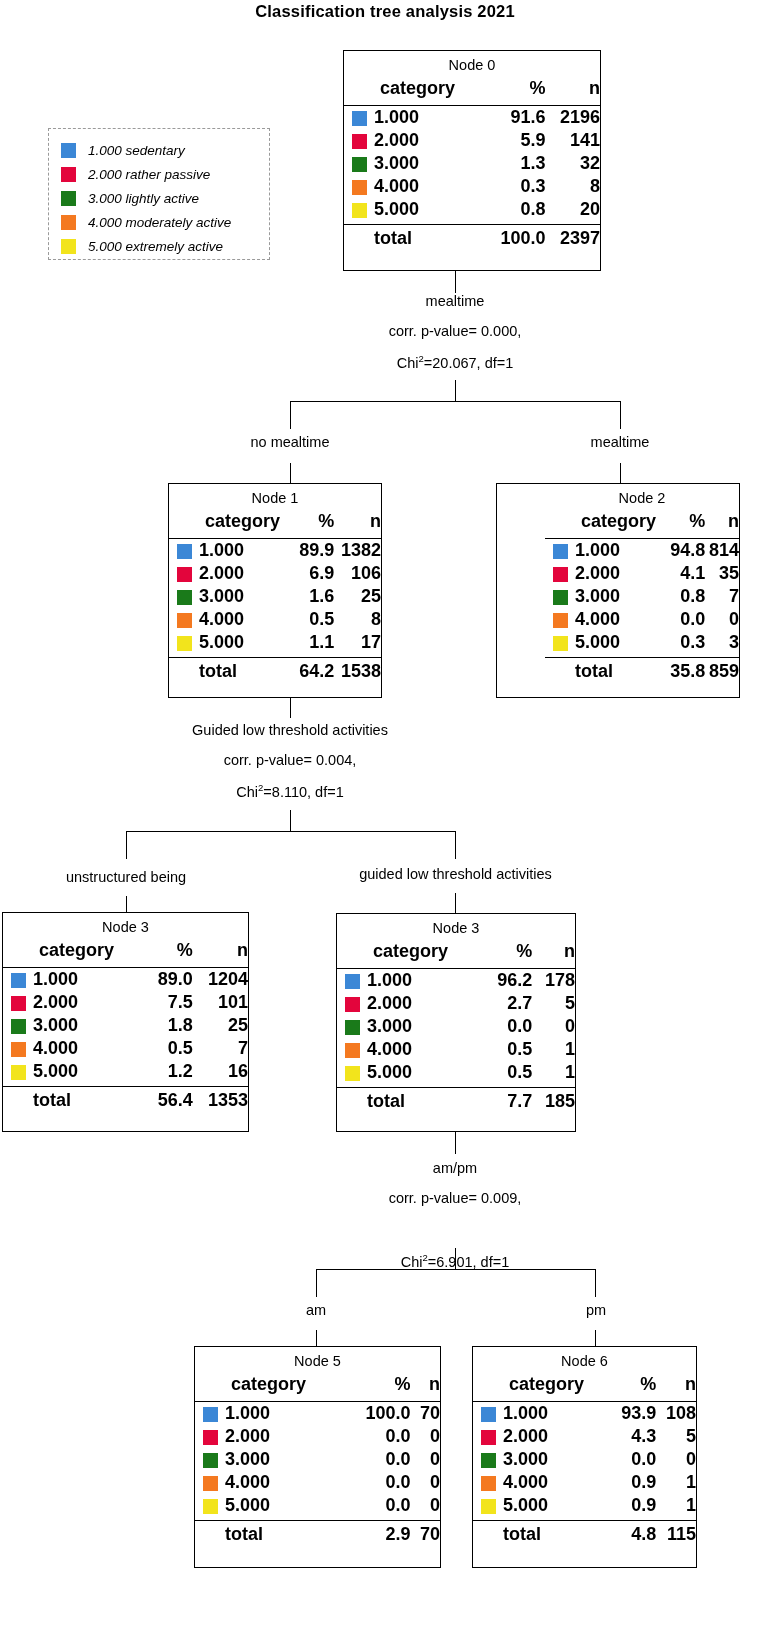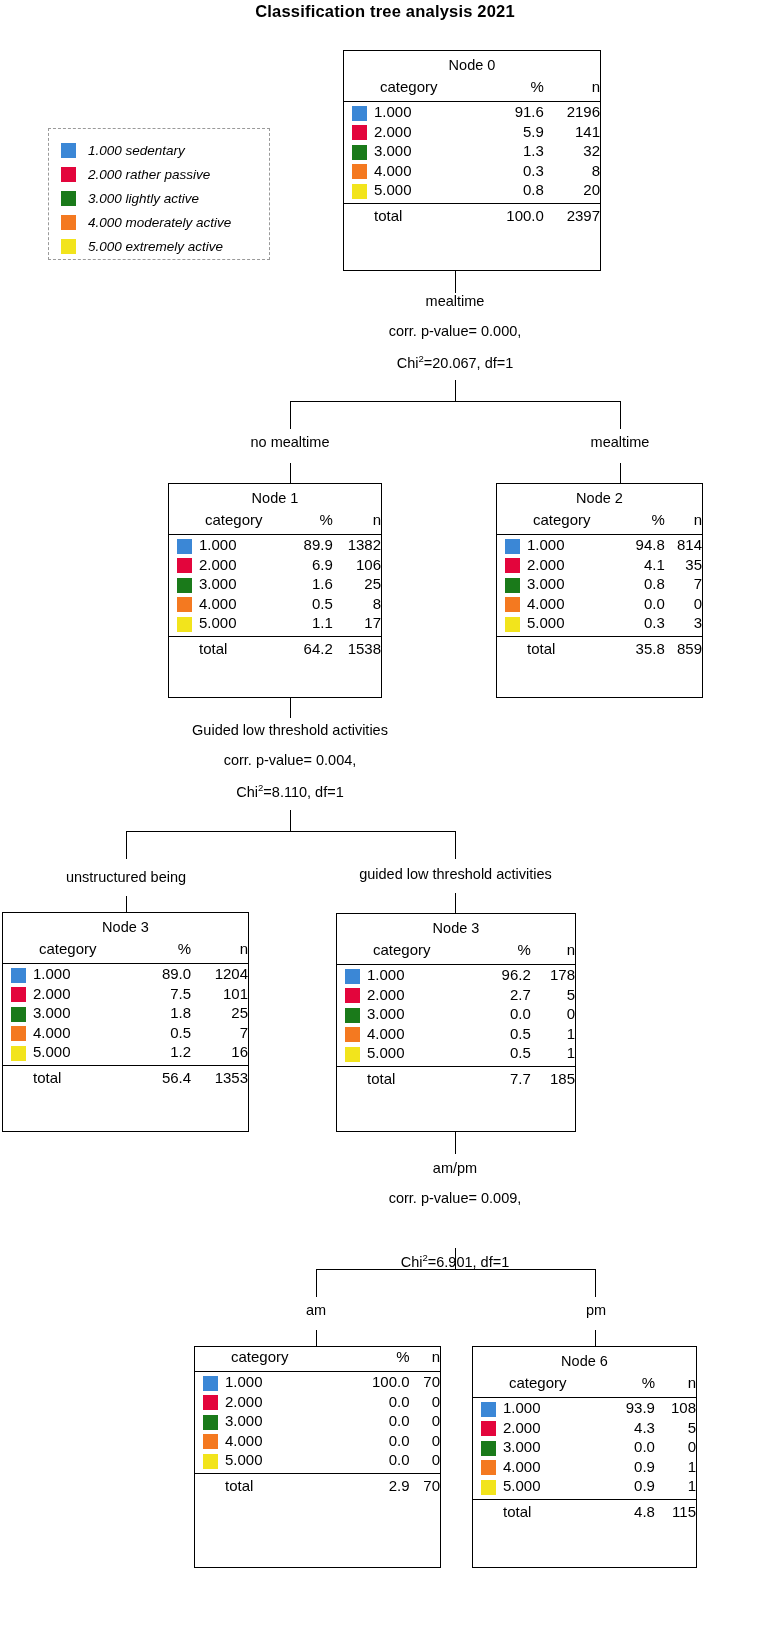--- a/index.html
+++ b/index.html
@@ -60,21 +60,22 @@
     box-sizing: border-box;
   }
   .node-title {
     text-align: center;
     font-size: 14.5px;
     padding: 6px 0 4px 0;
   }
   .node table {
     border-collapse: collapse;
     width: 100%;
-    font-size: 15px;
+    font-size: 18px;
+    font-weight: bold;
   }
   .node td {
     padding: 1px 0;
     vertical-align: middle;
   }
   .hdr td {
     padding-bottom: 3px;
   }
   .c-swatch {
     width: 30px;
@@ -295,21 +296,21 @@
     <tr class="total-row">
       <td class="c-swatch"></td>
       <td class="total-label">total</td>
       <td class="c-pct">64.2</td>
       <td class="c-n">1538</td>
     </tr>
   </tbody>
     </table>
 </div>
 
-<div class="node" style="left:496px; top:483px; width:207px; height:215px;">
+<div class="node" style="left:496px; top:483px; width:244px; height:215px;padding-left:48px;">
   <div class="node-title">Node 2</div>
   <table>
     <tbody>
         <tr class="hdr">
       <td class="c-swatch"></td>
       <td class="c-cat">category</td>
       <td class="c-pct">%</td>
       <td class="c-n">n</td>
     </tr>
     <tr class="sep-row">
@@ -502,20 +503,21 @@
 <div class="vline" style="left:455px; top:1248px; height:22px;"></div>
 <div class="hline" style="left:316px; top:1269px; width:280px;"></div>
 <div class="vline" style="left:316px; top:1269px; height:28px;"></div>
 <div class="vline" style="left:595px; top:1269px; height:28px;"></div>
 <div class="branch-label" style="left:276px; top:1302px; width:80px;">am</div>
 <div class="branch-label" style="left:556px; top:1302px; width:80px;">pm</div>
 <div class="vline" style="left:316px; top:1330px; height:16px;"></div>
 <div class="vline" style="left:595px; top:1330px; height:16px;"></div>
 
 <div class="node" style="left:194px; top:1346px; width:247px; height:222px;">
+  <div class="node-title">Node 5</div>
   <table>
     <tbody>
         <tr class="hdr">
       <td class="c-swatch"></td>
       <td class="c-cat">category</td>
       <td class="c-pct">%</td>
       <td class="c-n">n</td>
     </tr>
     <tr class="sep-row">
           <td colspan="4">

